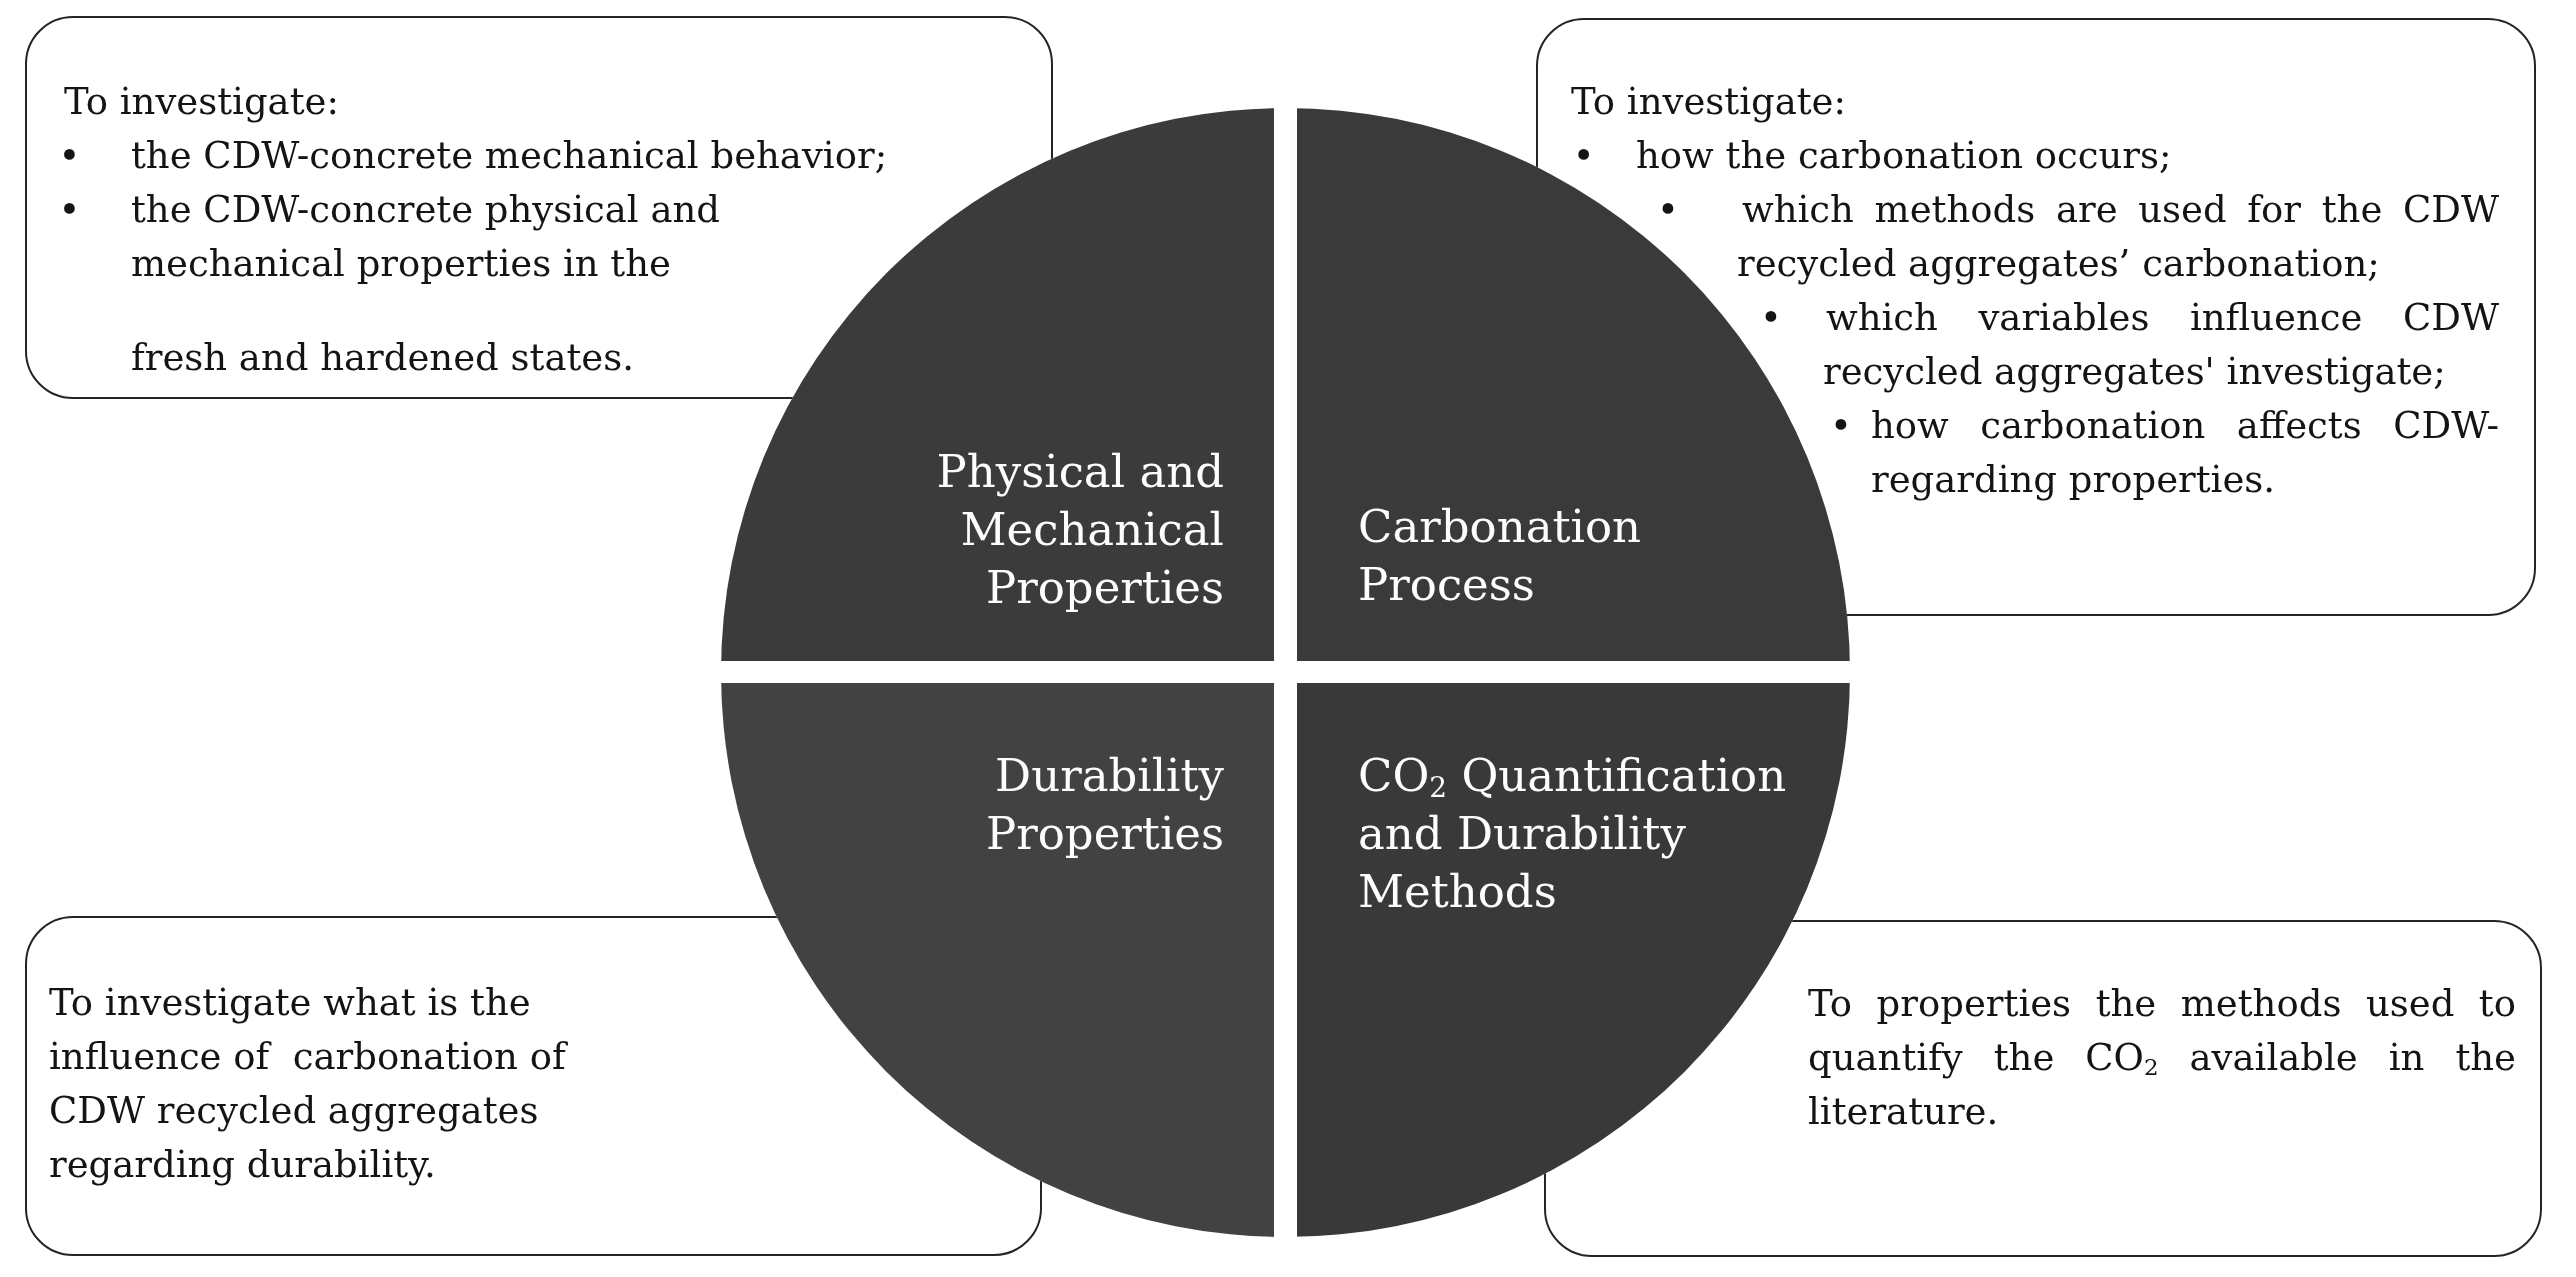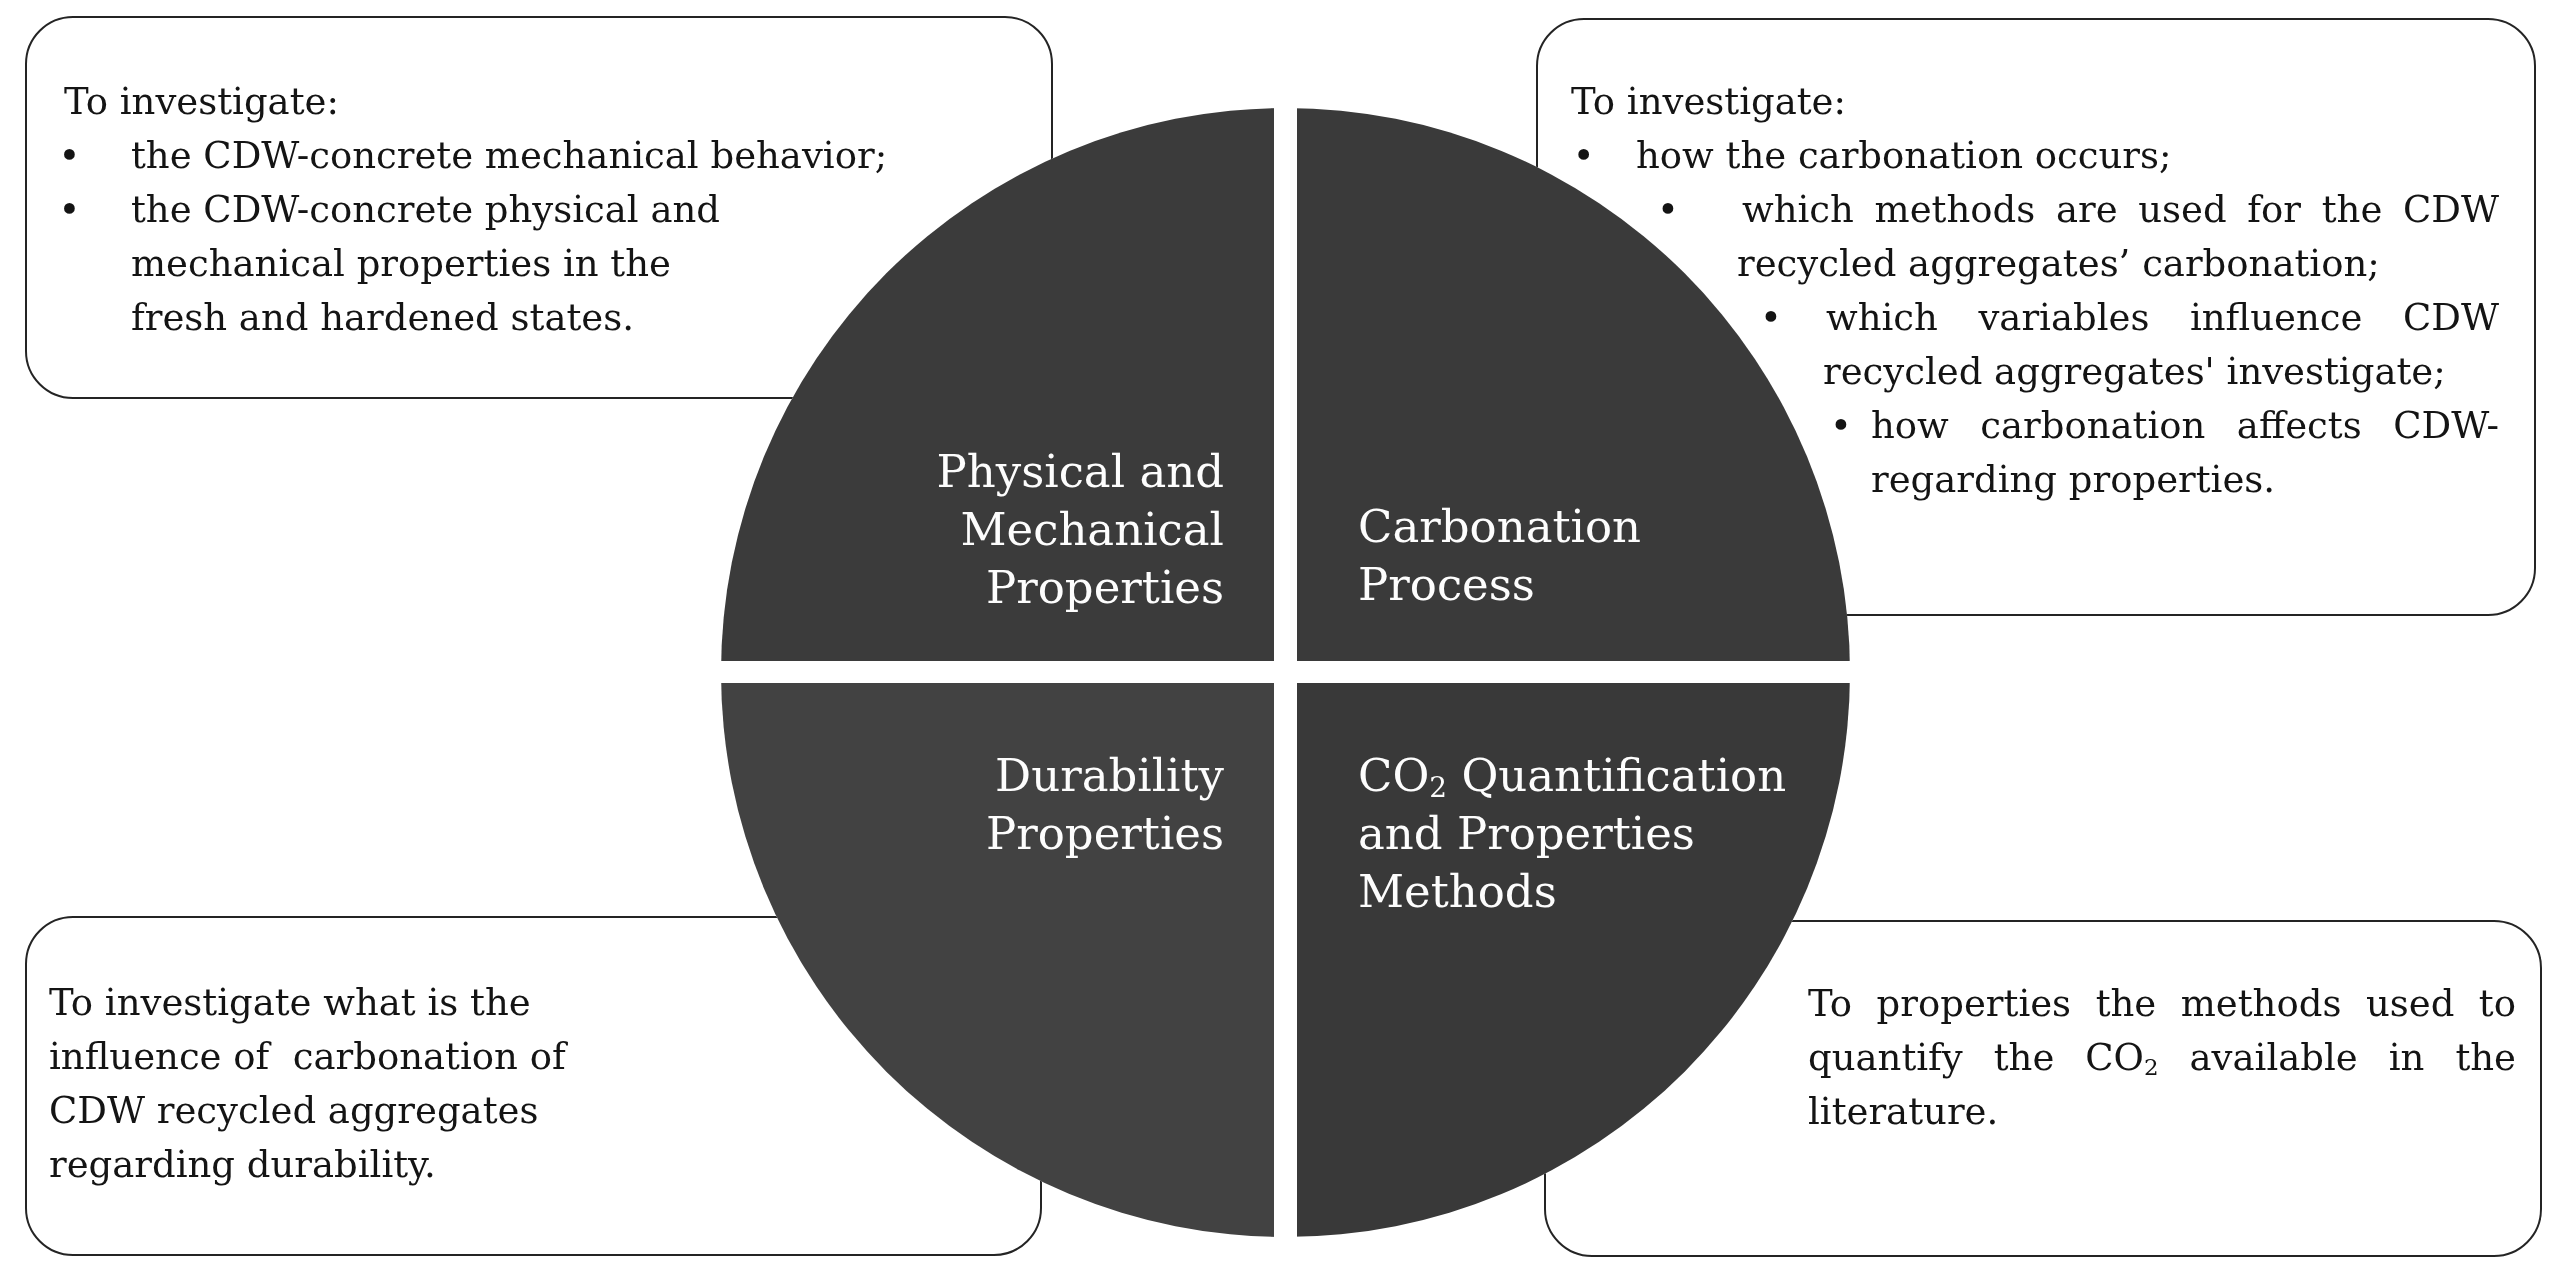--- a/index.html
+++ b/index.html
@@ -86,28 +86,28 @@
   <div id="circle">
     <div class="quad" id="quad-tl" style="background: rgb(59, 59, 59);"></div>
     <div class="quad" id="quad-tr" style="background: rgb(58, 58, 58);"></div>
     <div class="quad" id="quad-bl" style="background: rgb(66, 66, 66);"></div>
     <div class="quad" id="quad-br" style="background: rgb(57, 57, 57);"></div>
   </div>
 
   <div class="qlabel" id="label-physical" style="color: rgb(253, 253, 253);"><div class="ln">Physical and</div><div class="ln">Mechanical</div><div class="ln">Properties</div></div>
   <div class="qlabel" id="label-carbonation" style="color: rgb(253, 253, 253);"><div class="ln">Carbonation</div><div class="ln">Process</div></div>
   <div class="qlabel" id="label-durability" style="color: rgb(253, 253, 253);"><div class="ln">Durability</div><div class="ln">Properties</div></div>
-  <div class="qlabel" id="label-co2" style="color: rgb(253, 253, 253);"><div class="ln">CO<sub class="s2">2</sub> Quantification</div><div class="ln">and Properties</div><div class="ln">Methods</div></div>
+  <div class="qlabel" id="label-co2" style="color: rgb(253, 253, 253);"><div class="ln">CO<sub class="s2">2</sub> Quantification</div><div class="ln">and Durability</div><div class="ln">Methods</div></div>
 
   <div class="panel" id="panel-tl" style="color: rgb(20, 20, 20);">
       <div class="ln" style="padding-left: 7.9px;">To investigate:</div>
       <div class="ln" style="padding-left: 75px;">the CDW-concrete mechanical behavior;<span class="blt" style="left: 2.6px;">•</span></div>
       <div class="ln" style="padding-left: 75px;">the CDW-concrete physical and<span class="blt" style="left: 2.6px;">•</span></div>
       <div class="ln" style="padding-left: 75px;">mechanical properties in the</div>
-      <div class="ln" style="padding-left: 75px;">fresh and hardened states.</div>
+      <div class="ln" style="padding-left: 75px; margin-top: 40px;">fresh and hardened states.</div>
     </div>
   <div class="panel" id="panel-tr" style="color: rgb(20, 20, 20);">
       <div class="ln">To investigate:</div>
       <div class="ln" style="padding-left: 65px;">how the carbonation occurs;<span class="blt" style="left: 1.7px;">•</span></div>
       <div class="ln j" style="padding-left: 171px;">which methods are used for the CDW<span class="blt" style="left: 86px;">•</span></div>
       <div class="ln" style="padding-left: 166px;">recycled aggregates’ carbonation;</div>
       <div class="ln j" style="padding-left: 255px;">which variables influence CDW<span class="blt" style="left: 189px;">•</span></div>
       <div class="ln" style="padding-left: 252px;">recycled aggregates' investigate;</div>
       <div class="ln j" style="padding-left: 300px;">how carbonation affects CDW-<span class="blt" style="left: 259px;">•</span></div>
       <div class="ln" style="padding-left: 300px;">regarding properties.</div>

